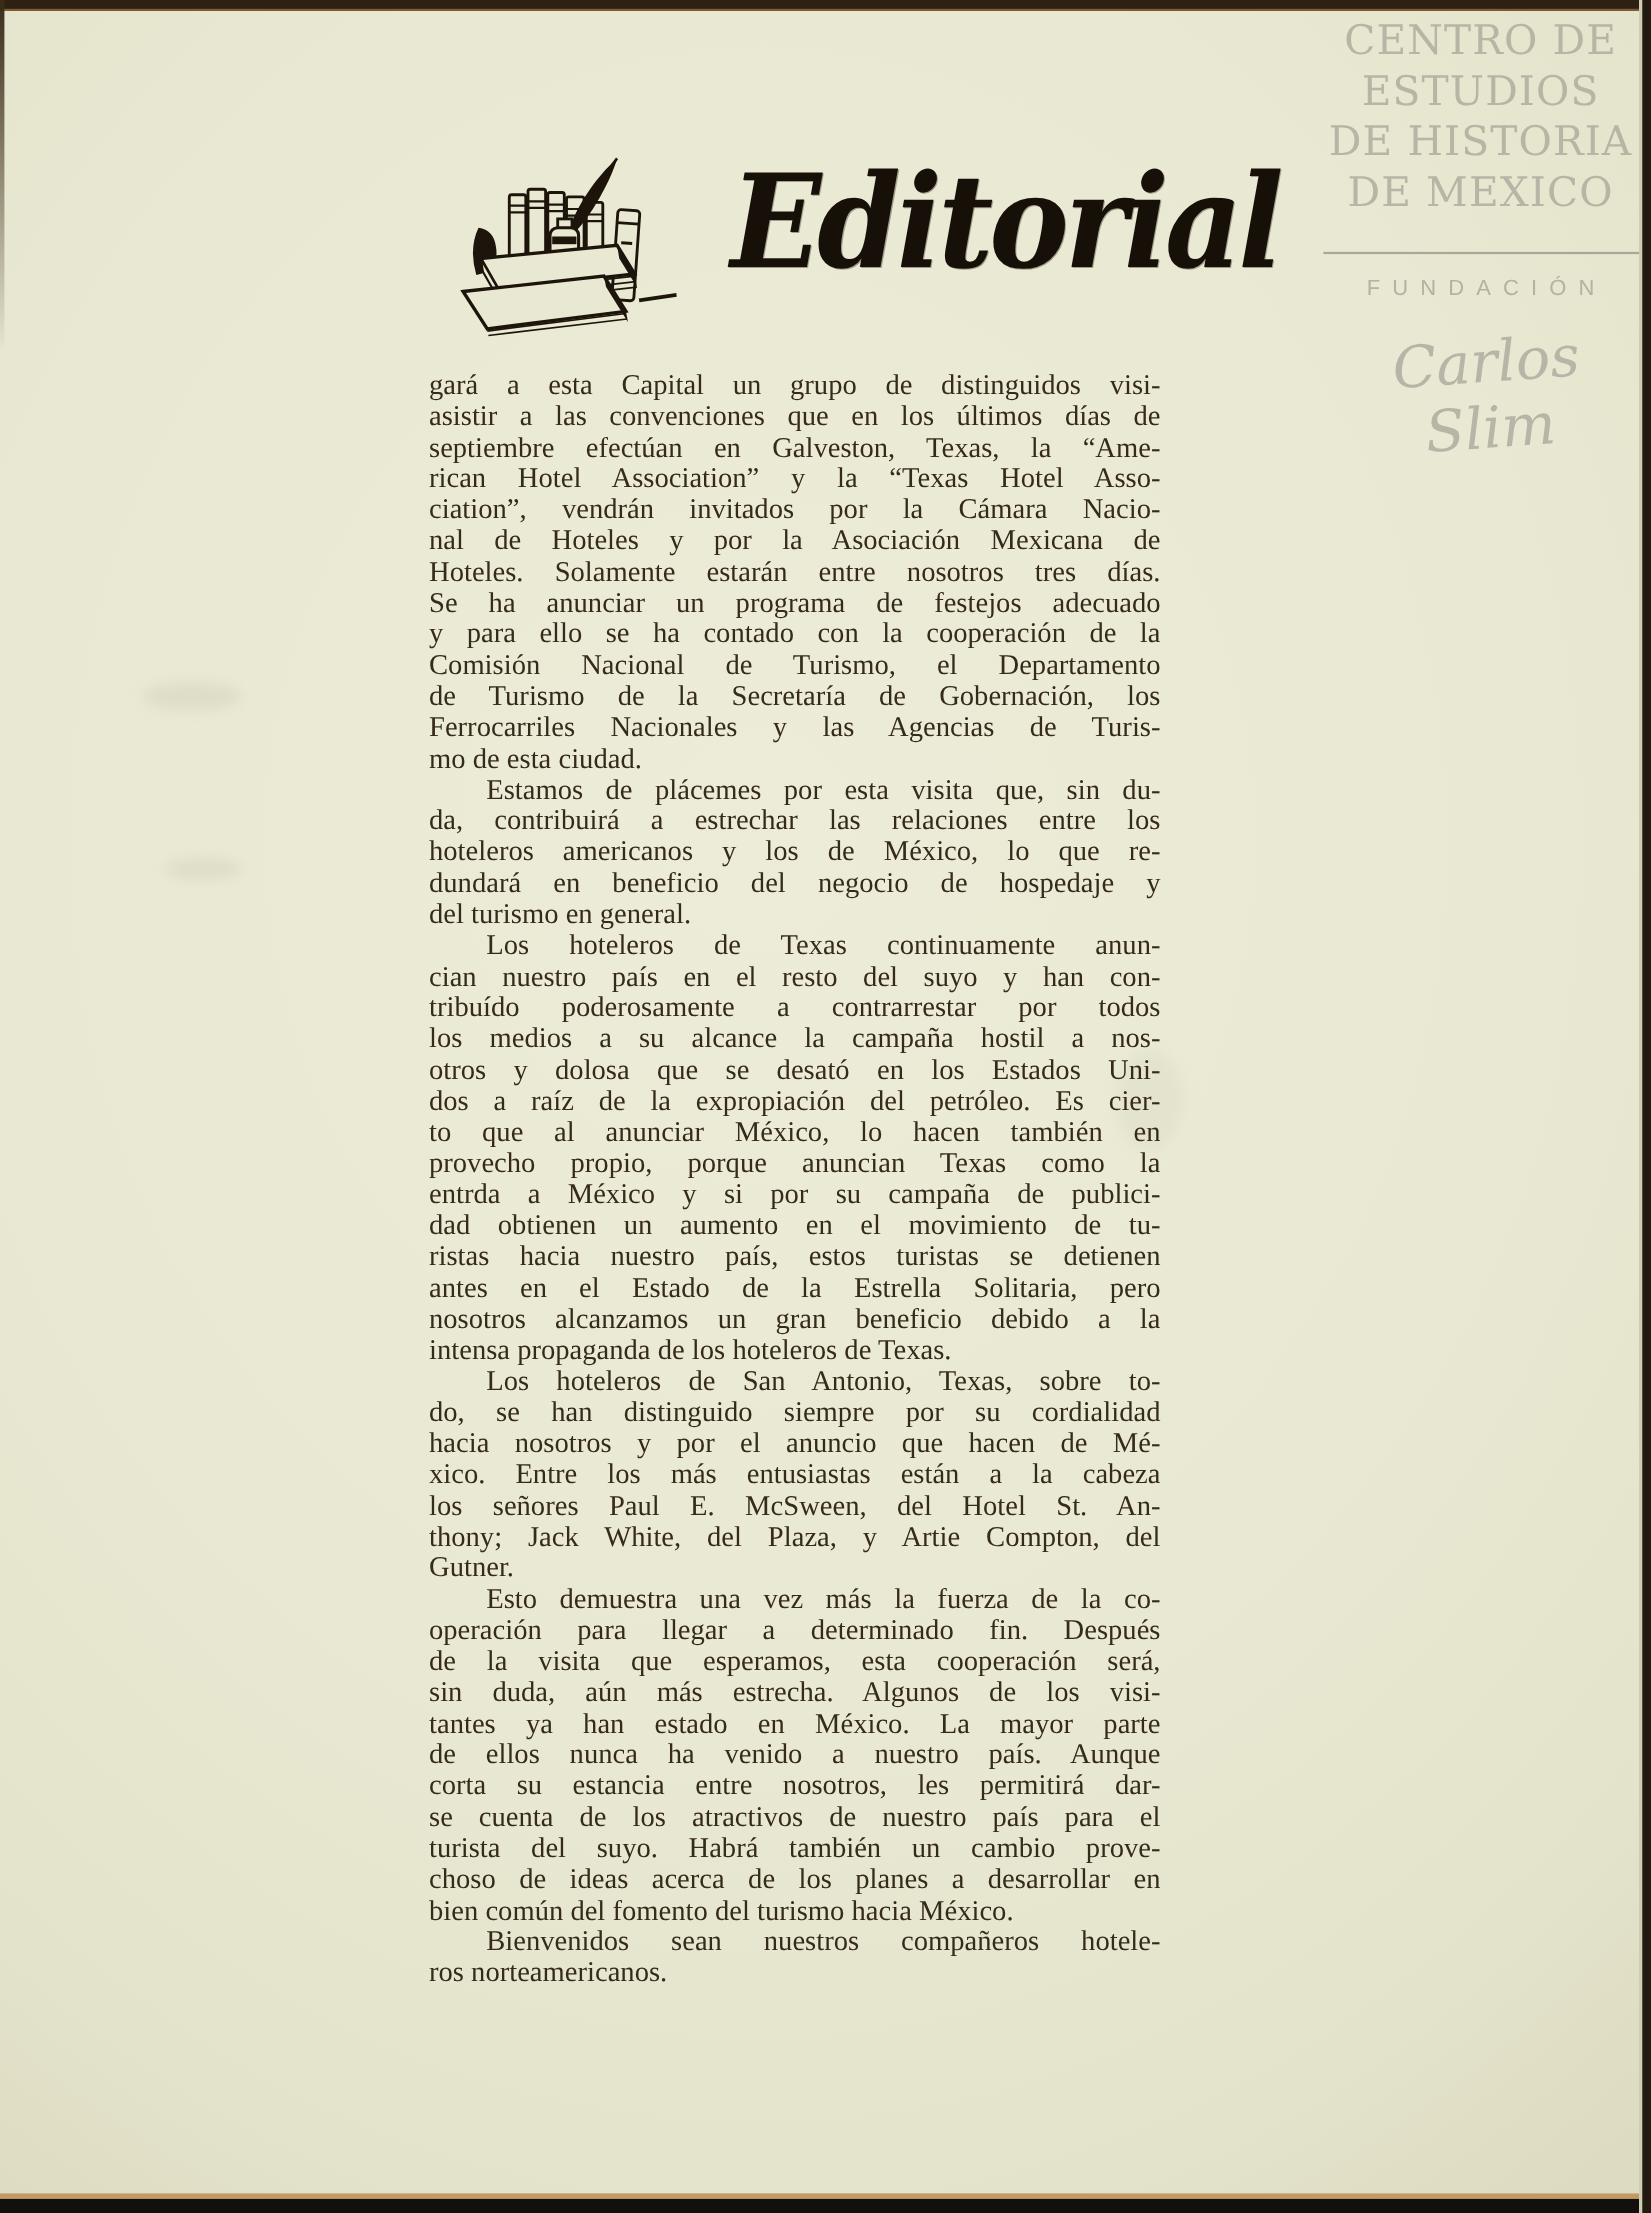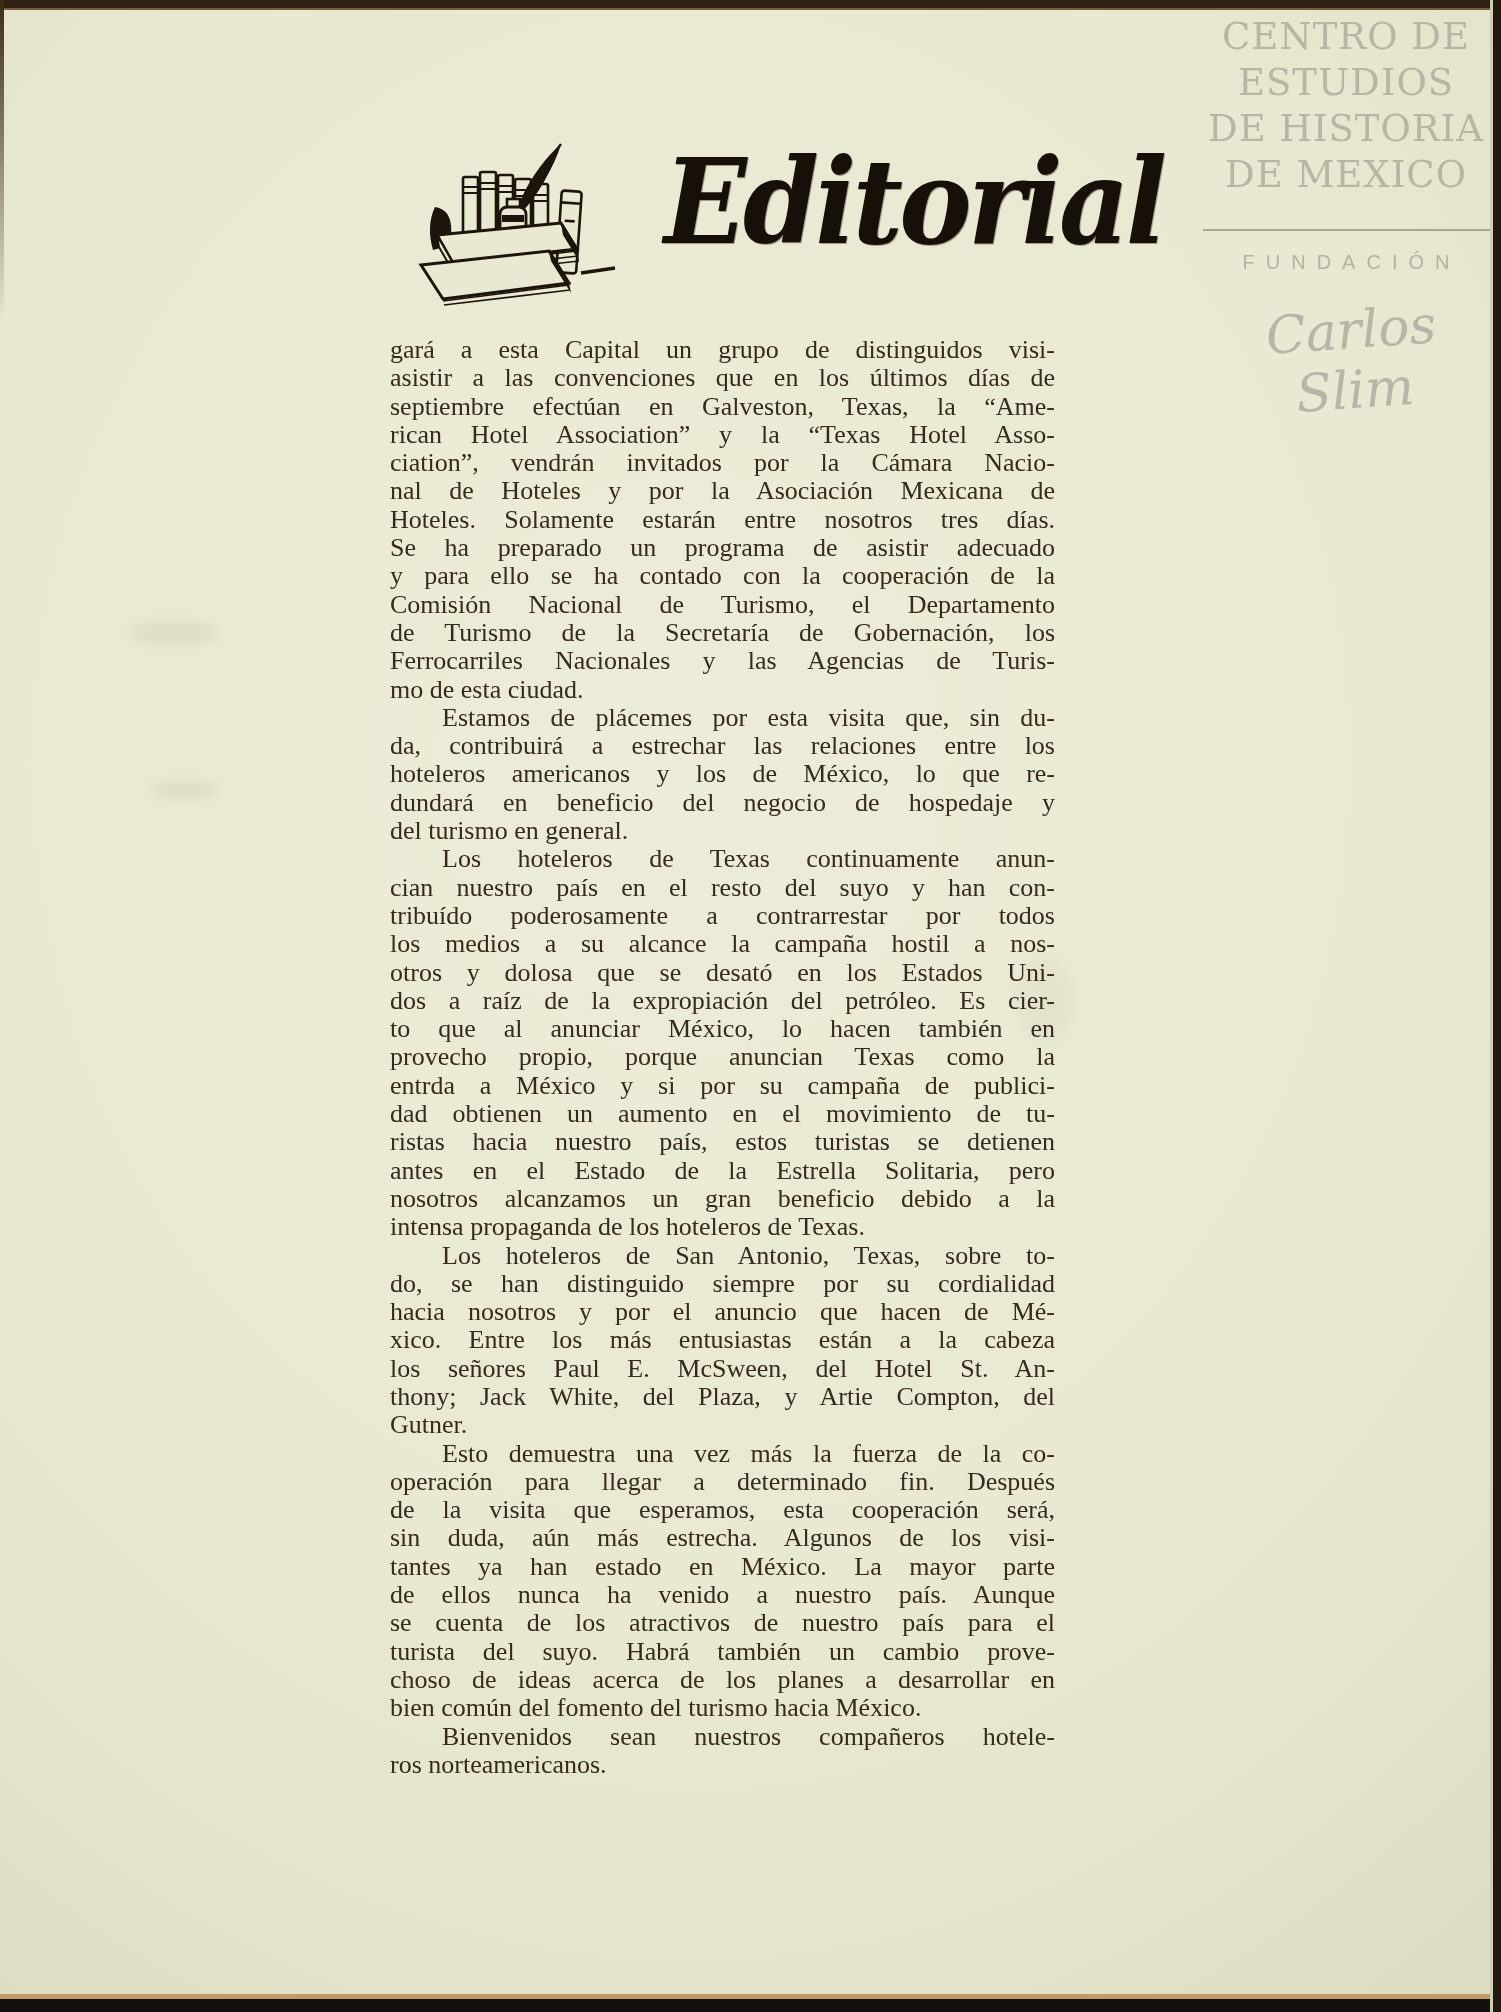--- a/index.html
+++ b/index.html
@@ -131,21 +131,21 @@
 
   <div class="article">
       <div class="para">
         <div class="line">gará a esta Capital un grupo de distinguidos visi-</div>
         <div class="line">asistir a las convenciones que en los últimos días de</div>
         <div class="line">septiembre efectúan en Galveston, Texas, la “Ame-</div>
         <div class="line">rican Hotel Association” y la “Texas Hotel Asso-</div>
         <div class="line">ciation”, vendrán invitados por la Cámara Nacio-</div>
         <div class="line">nal de Hoteles y por la Asociación Mexicana de</div>
         <div class="line">Hoteles. Solamente estarán entre nosotros tres días.</div>
-        <div class="line">Se ha preparado un programa de asistir adecuado</div>
+        <div class="line">Se ha anunciar un programa de festejos adecuado</div>
         <div class="line">y para ello se ha contado con la cooperación de la</div>
         <div class="line">Comisión Nacional de Turismo, el Departamento</div>
         <div class="line">de Turismo de la Secretaría de Gobernación, los</div>
         <div class="line">Ferrocarriles Nacionales y las Agencias de Turis-</div>
         <div class="line last">mo de esta ciudad.</div>
       </div>
       <div class="para">
         <div class="line first">Estamos de plácemes por esta visita que, sin du-</div>
         <div class="line">da, contribuirá a estrechar las relaciones entre los</div>
         <div class="line">hoteleros americanos y los de México, lo que re-</div>
@@ -177,20 +177,21 @@
         <div class="line">thony; Jack White, del Plaza, y Artie Compton, del</div>
         <div class="line last">Gutner.</div>
       </div>
       <div class="para">
         <div class="line first">Esto demuestra una vez más la fuerza de la co-</div>
         <div class="line">operación para llegar a determinado fin.  Después</div>
         <div class="line">de la visita que esperamos, esta cooperación será,</div>
         <div class="line">sin duda, aún más estrecha.  Algunos de los visi-</div>
         <div class="line">tantes ya han estado en México.  La mayor parte</div>
         <div class="line">de ellos nunca ha venido a nuestro país.  Aunque</div>
+        <div class="line">corta su estancia entre nosotros, les permitirá dar-</div>
         <div class="line">se cuenta de los atractivos de nuestro país para el</div>
         <div class="line">turista del suyo.  Habrá también un cambio prove-</div>
         <div class="line">choso de ideas acerca de los planes a desarrollar en</div>
         <div class="line last">bien común del fomento del turismo hacia México.</div>
       </div>
       <div class="para">
         <div class="line first">Bienvenidos sean nuestros compañeros hotele-</div>
         <div class="line last">ros norteamericanos.</div>
       </div>
     </div>

